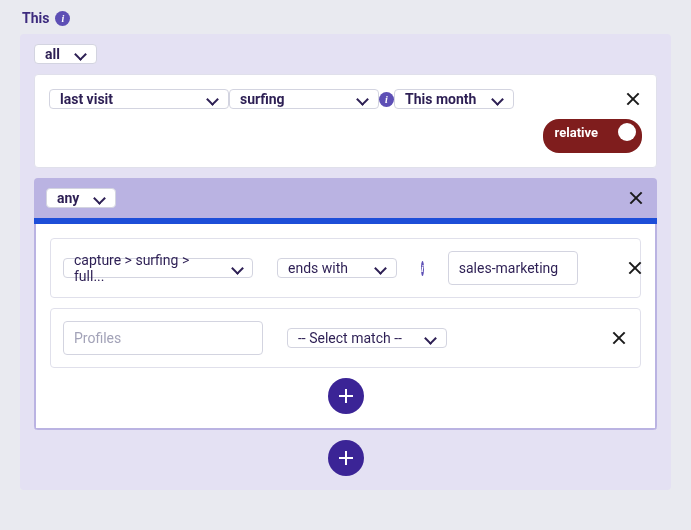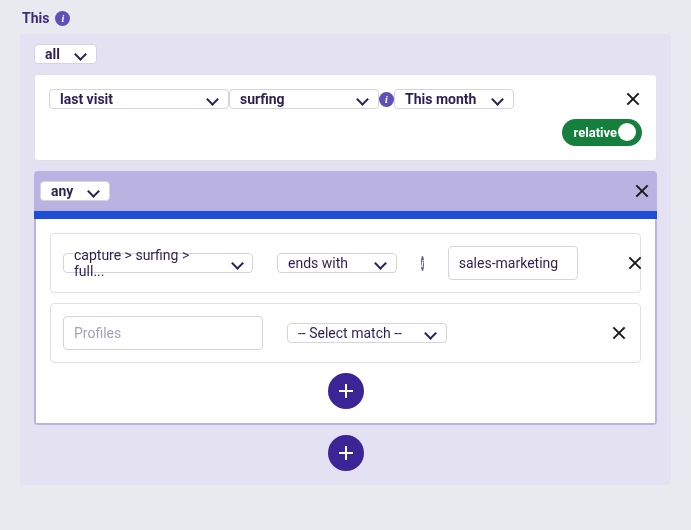--- a/index.html
+++ b/index.html
@@ -79,43 +79,43 @@
     }
     .close-x::before, .close-x::after {
       content: ""; position: absolute; left: 8px; top: 1px;
       width: 2px; height: 16px; background: #1a1a1a;
     }
     .close-x::before { transform: rotate(45deg); }
     .close-x::after { transform: rotate(-45deg); }
     .spacer { flex: 1; }
     .relative-row { margin-top: 10px; display: flex; justify-content: flex-end; }
     .relative-pill {
-      background: #15803d;
+      background: #7f1d1d;
       color: #fff;
       border-radius: 16px;
-      padding: 4px 6px 5px 12px;
+      padding: 4px 6px 12px 12px;
       display: inline-flex;
       align-items: center;
-      gap: 1px;
+      gap: 20px;
       font-weight: 700;
       font-size: 13px;
     }
     .pill-knob { width: 18px; height: 18px; border-radius: 50%; background: #fff; }
     .sub-group {
       border-radius: 4px;
       overflow: hidden;
       background: #bab3e2;
       margin-bottom: 10px;
     }
     .sub-header {
-      padding: 10px 6px;
+      padding: 10px 12px;
       display: flex;
       align-items: center;
       gap: 10px;
-      border-bottom: 8px solid #1d4ed8;
+      border-bottom: 6px solid #1d4ed8;
     }
     .sub-body {
       background: #fff;
       padding: 14px;
       border-left: 2px solid #bab3e2;
       border-right: 2px solid #bab3e2;
       border-bottom: 2px solid #bab3e2;
     }
     .inner-row {
       border: 1px solid #e0e0eb;

